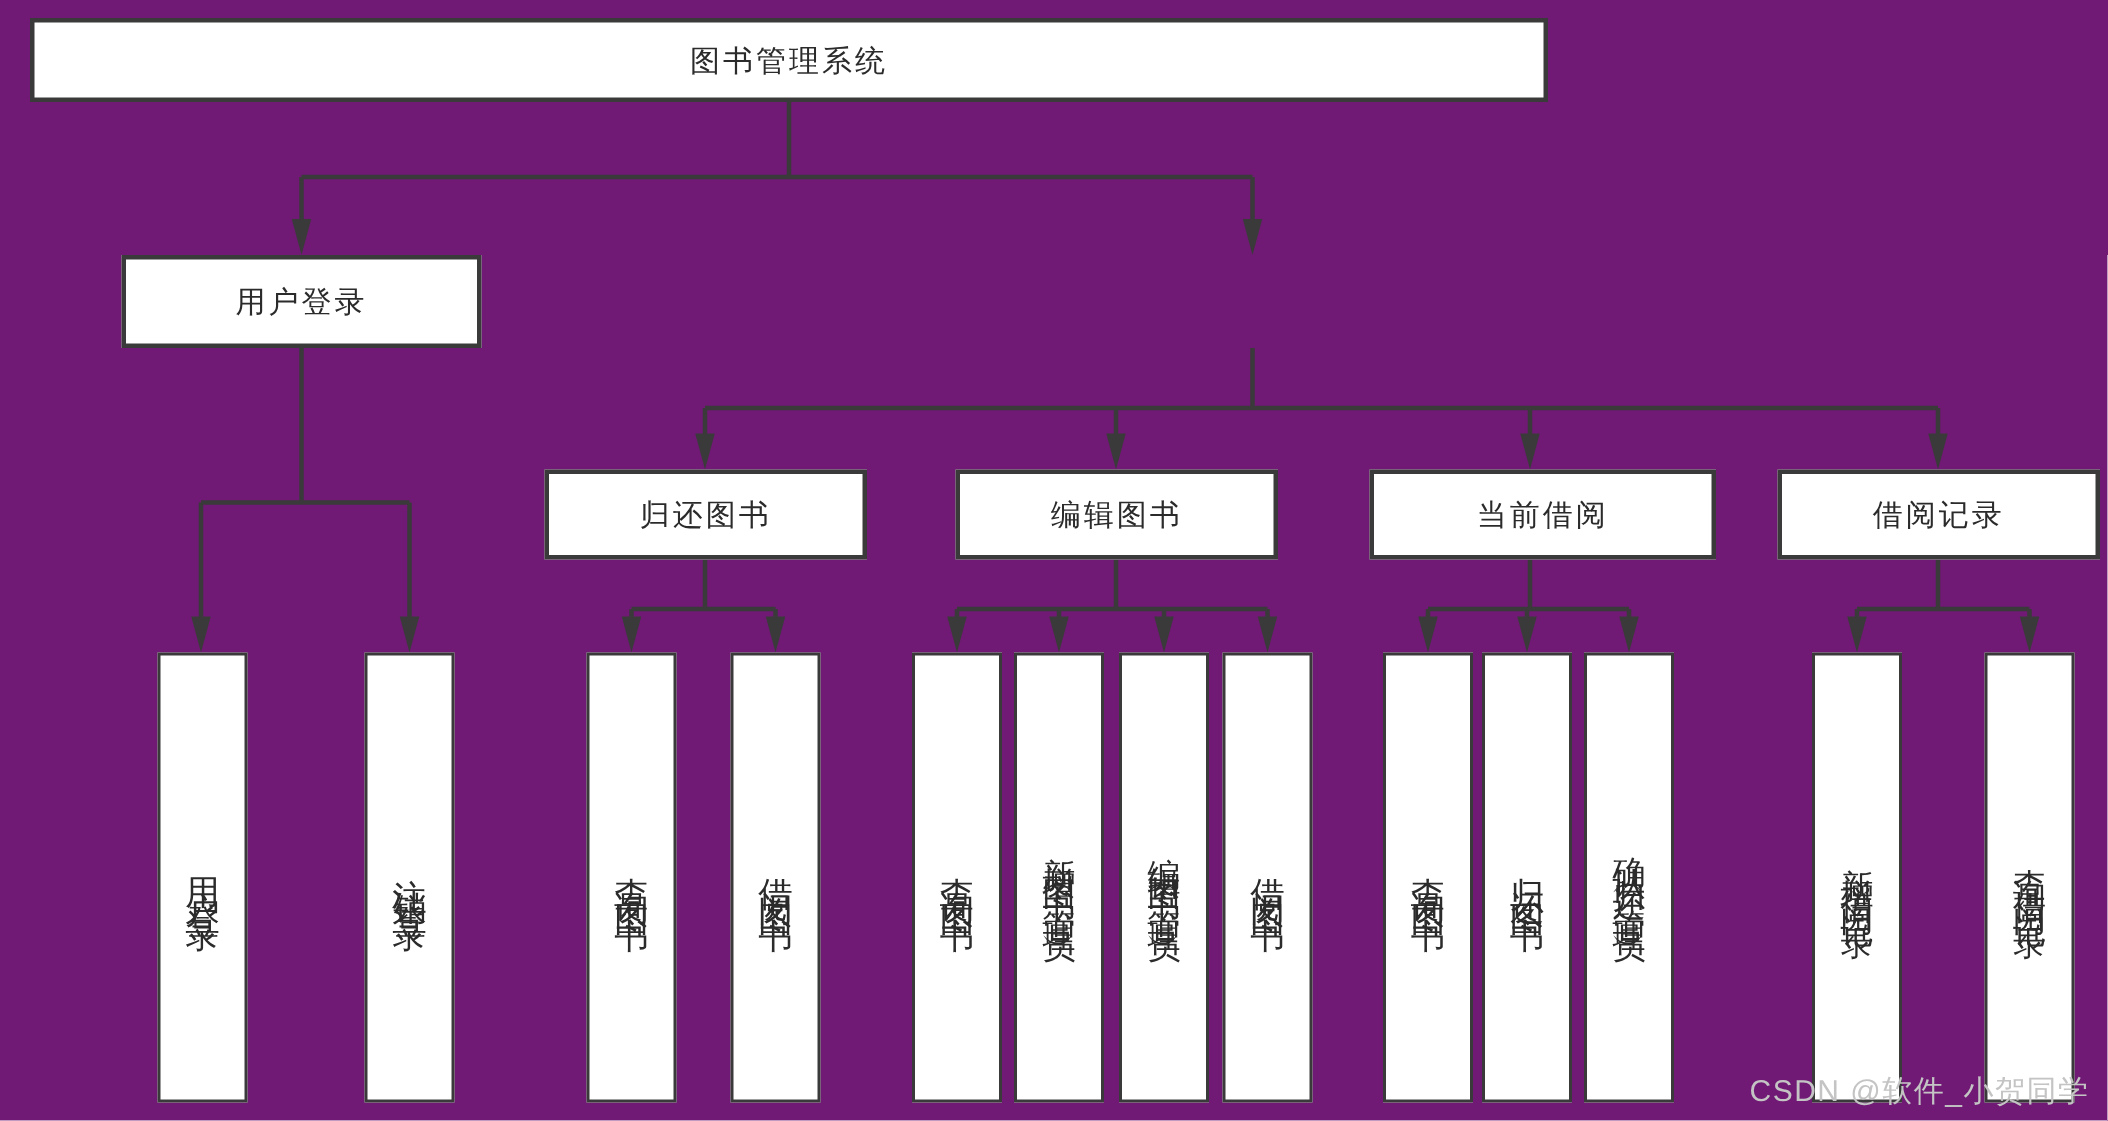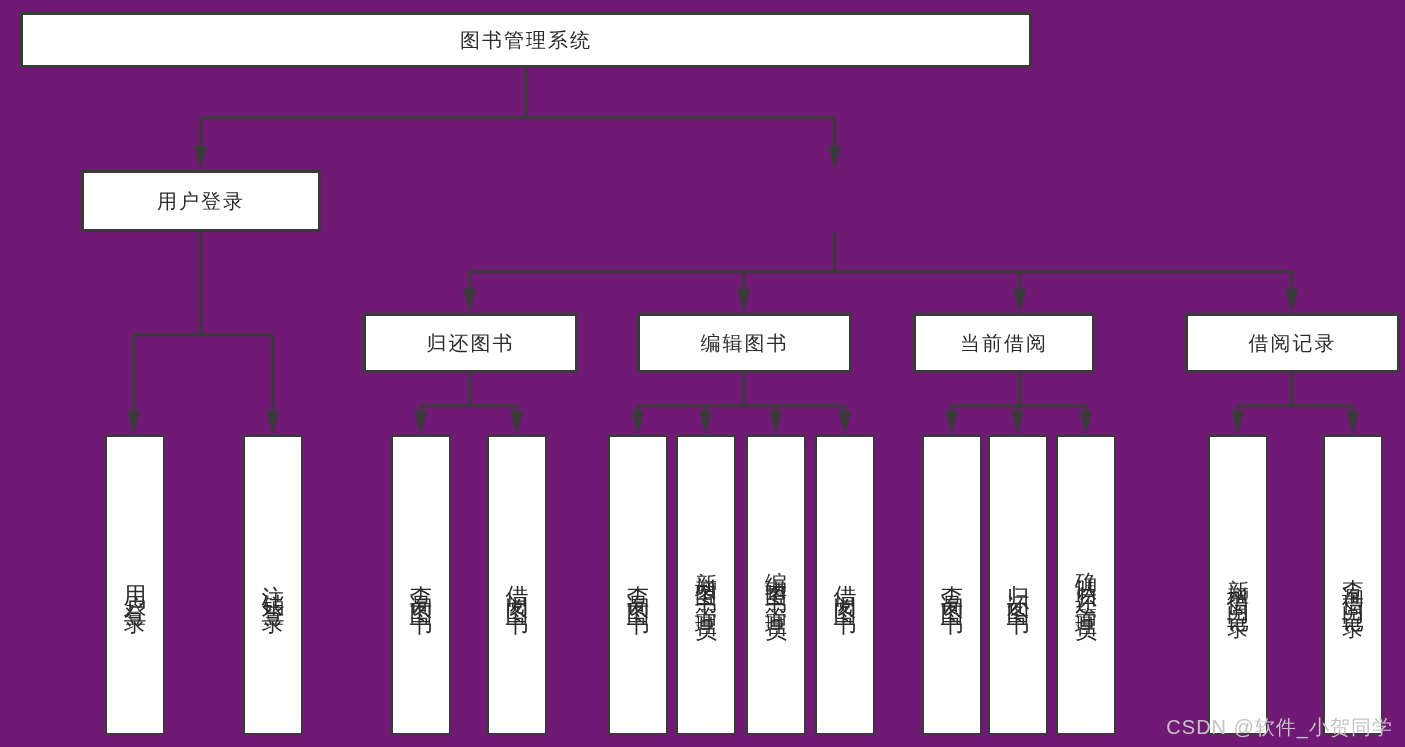--- a/index.html
+++ b/index.html
@@ -54,21 +54,21 @@
     z-index: 5;
     white-space: nowrap;
     margin-left: 16px;
   }
   
   #n-root { left: 20px;   top: 12px;  width: 1012px; height: 56px; }
   #n-l2a  { left: 81px;   top: 170px; width: 240px;  height: 62px; }
   #n-l2b  { left: 715px;  top: 170px; width: 240px;  height: 62px; }
   #n-l3a  { left: 363px;  top: 313px; width: 215px;  height: 60px; }
   #n-l3b  { left: 637px;  top: 313px; width: 215px;  height: 60px; }
-  #n-l3c  { left: 913px;  top: 313px; width: 182px;  height: 60px; font-family: Liberation Serif, serif; }
+  #n-l3c  { left: 913px;  top: 313px; width: 231px;  height: 60px; font-family: Liberation Serif, serif; }
   #n-l3d  { left: 1185px; top: 313px; width: 215px;  height: 60px; }
   #b1  { left: 105px;  top: 435px; width: 60px; height: 300px; }
   #b2  { left: 243px;  top: 435px; width: 60px; height: 300px; }
   #b3  { left: 391px;  top: 435px; width: 60px; height: 300px; }
   #b4  { left: 487px;  top: 435px; width: 60px; height: 300px; }
   #b5  { left: 608px;  top: 435px; width: 60px; height: 300px; }
   #b6  { left: 676px;  top: 435px; width: 60px; height: 300px; }
   #b7  { left: 746px;  top: 435px; width: 60px; height: 300px; }
   #b8  { left: 815px;  top: 435px; width: 60px; height: 300px; }
   #b9  { left: 922px;  top: 435px; width: 60px; height: 300px; }

